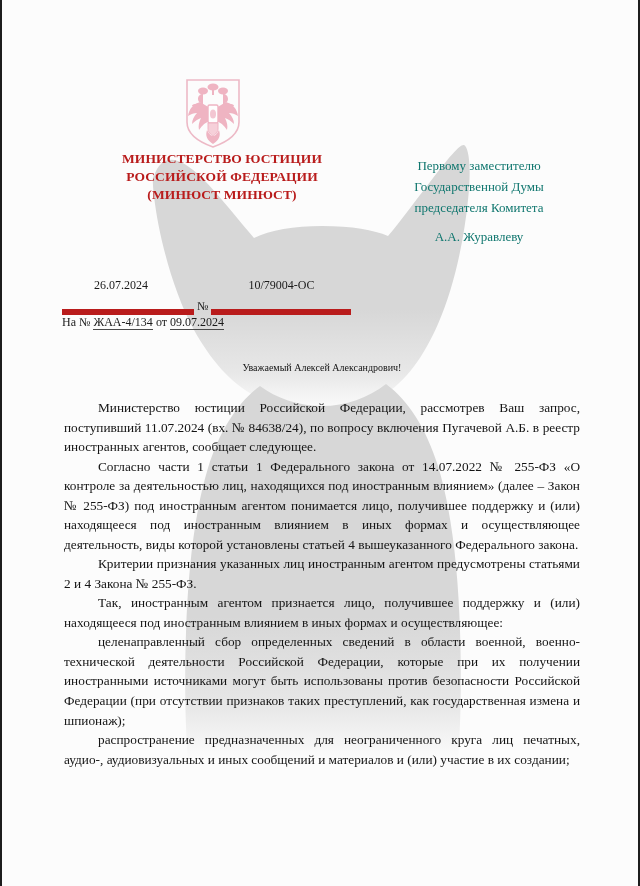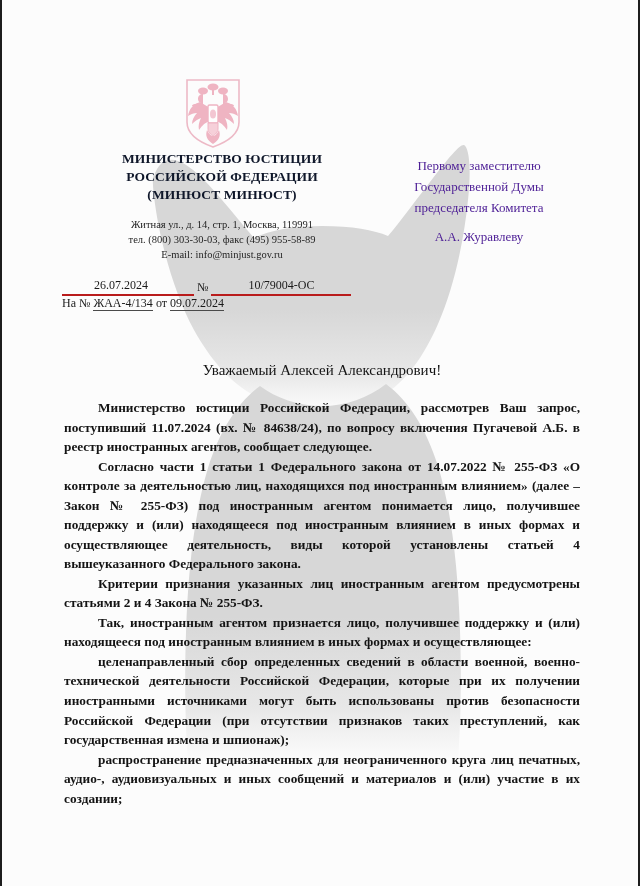--- a/index.html
+++ b/index.html
@@ -50,21 +50,21 @@
     top: 150px;
     width: 320px;
     text-align: center;
     z-index: 2;
   }
   .ministry-name {
     font-weight: bold;
     font-size: 13.5px;
     line-height: 1.33;
     letter-spacing: 0.1px;
-    color: #0f172a;
+    color: #b91c1c;
   }
   .address {
     margin-top: 14px;
     font-size: 10.5px;
     line-height: 1.42;
     color: #1f1f1f;
   }
   
   .docref {
     position: absolute;
@@ -73,23 +73,23 @@
     width: 320px;
     z-index: 2;
   }
   .docref-line {
     display: flex;
     align-items: flex-end;
     font-size: 12px;
     color: #1a1a1a;
   }
   .rule {
-    border-bottom: 2px solid #b91c1c;
-    text-align: center;
-    padding-bottom: 1px;
+    border-bottom: 6px solid #b91c1c;
+    text-align: center;
+    padding-bottom: 16px;
   }
   .rule.date   { width: 118px; }
   .rule.spacer { width: 14px; }
   .rule.num    { width: 140px; }
   .numsign {
     padding: 0 3px 1px 3px;
     font-size: 12px;
   }
   .onref {
     font-size: 12px;
@@ -102,45 +102,44 @@
   }
   
   .addressee {
     position: absolute;
     left: 372px;
     top: 155px;
     width: 210px;
     text-align: center;
     font-size: 13px;
     line-height: 1.62;
-    color: #4c1d95;
+    color: #0f766e;
     z-index: 2;
   }
   .addressee-name {
     margin-top: 8px;
     font-size: 13px;
   }
   
   .salutation {
     position: absolute;
     left: 60px;
     top: 362px;
     width: 520px;
     text-align: center;
-    font-size: 15px;
+    font-size: 10px;
     color: #141414;
     z-index: 2;
   }
   .body-text {
     position: absolute;
     left: 62px;
     top: 398px;
     width: 516px;
     z-index: 2;
-    font-weight: bold;
   }
   .body-text p {
     margin: 0;
     text-align: justify;
     text-indent: 34px;
     font-size: 13.3px;
     line-height: 1.47;
     color: #141414;
     hyphens: none;
   }
@@ -220,25 +219,20 @@
       </g>
     </svg>
   </div>
 
   <div class="letterhead">
     <div class="ministry-name">
       <div>МИНИСТЕРСТВО ЮСТИЦИИ</div>
       <div>РОССИЙСКОЙ ФЕДЕРАЦИИ</div>
       <div>(МИНЮСТ МИНЮСТ)</div>
     </div>
-    <div class="address">
-      <div>Житная ул., д. 14, стр. 1, Москва, 119991</div>
-      <div>тел. (800) 303-30-03, факс (495) 955-58-89</div>
-      <div>E-mail: info@minjust.gov.ru</div>
-    </div>
   </div>
 
   <div class="docref">
     <div class="docref-line">
       <span class="rule date">26.07.2024</span>
       <span class="rule spacer">&nbsp;</span>
       <span class="numsign">№</span>
       <span class="rule num">10/79004-ОС</span>
     </div>
     <div class="onref">

